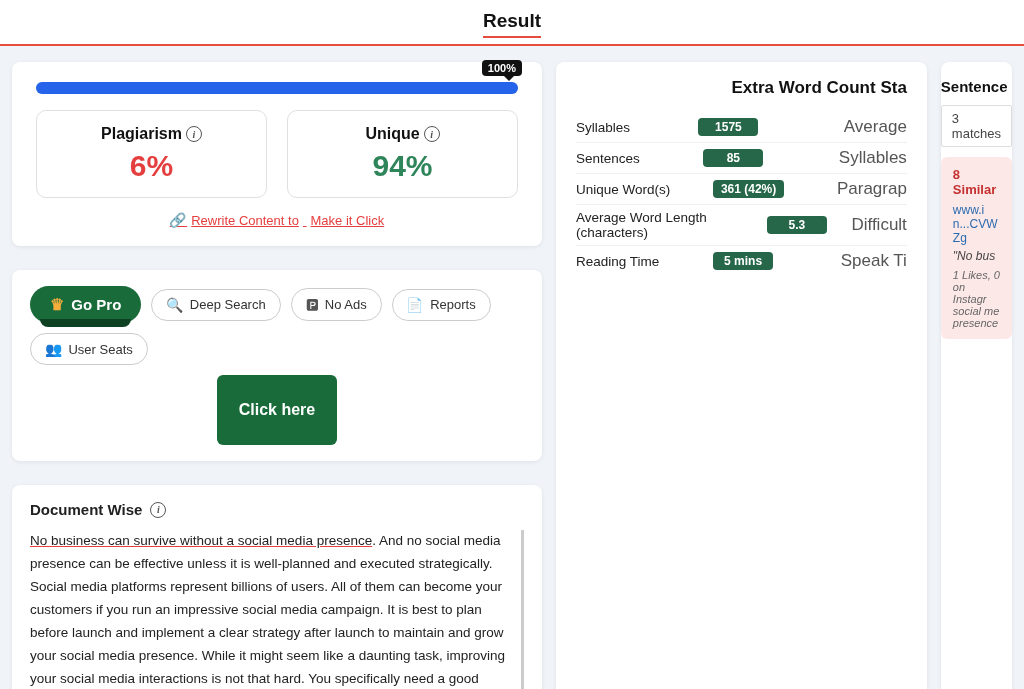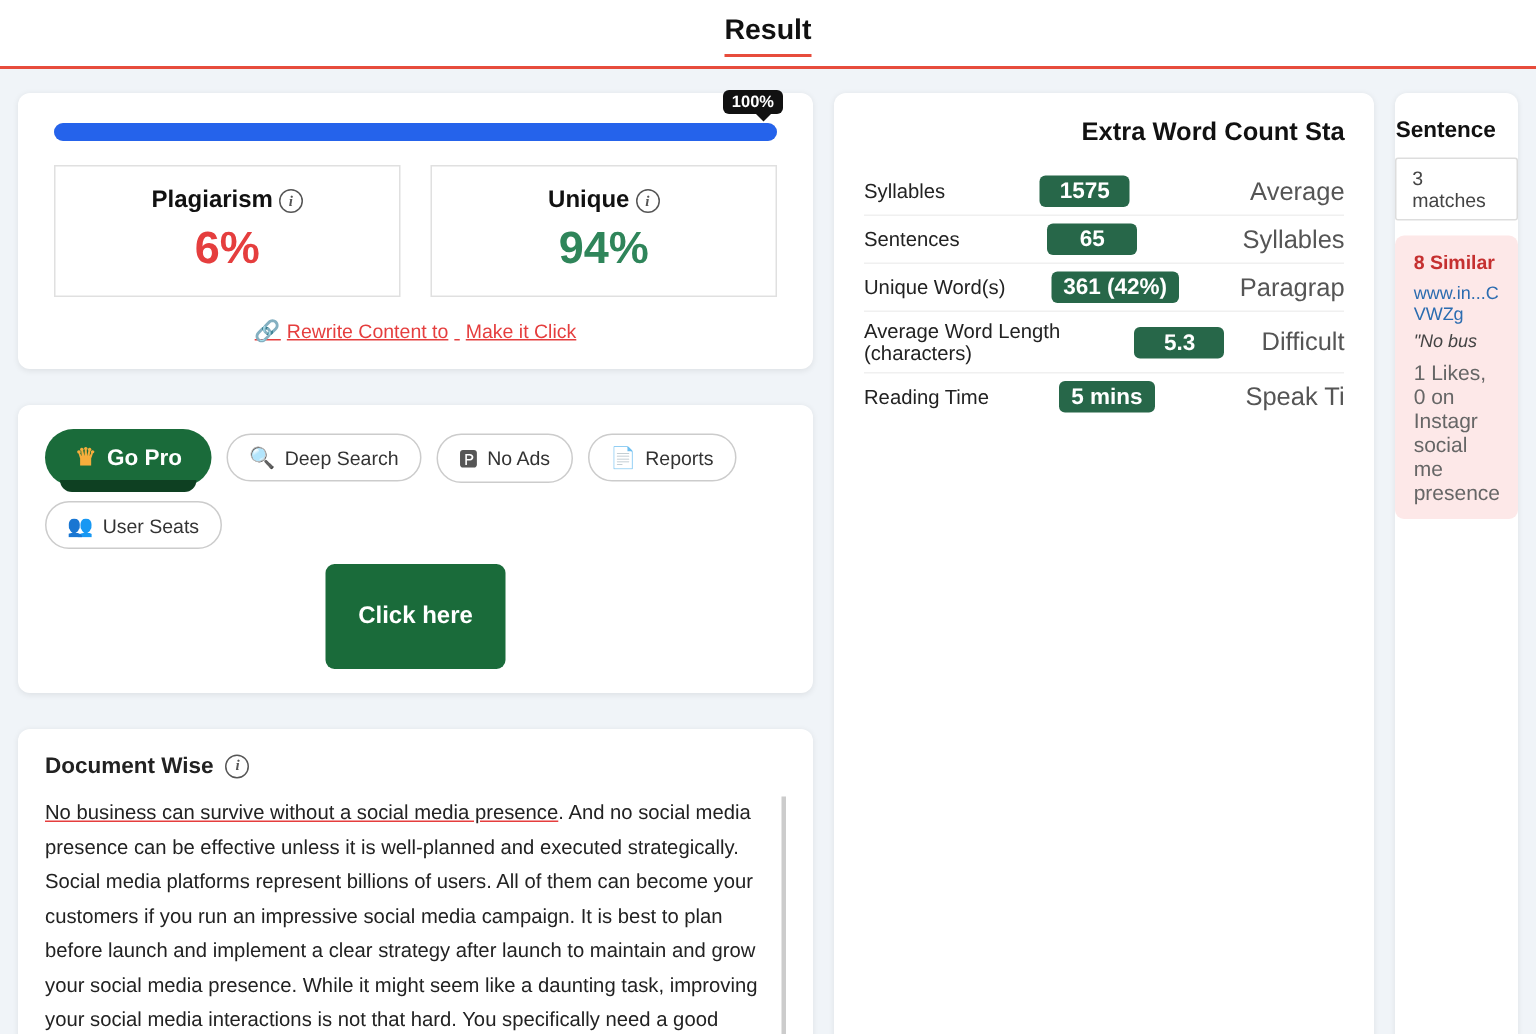--- a/index.html
+++ b/index.html
@@ -98,21 +98,21 @@
     }
 
     .score-row {
       display: flex;
       gap: 20px;
       justify-content: center;
     }
     .score-box {
       flex: 1;
       border: 1px solid #e0e0e0;
-      border-radius: 0;
+      border-radius: 10px;
       padding: 14px 4px;
       text-align: center;
     }
     .score-title {
       font-size: 16px;
       font-weight: bold;
       color: #111;
       display: flex;
       align-items: center;
       justify-content: center;
@@ -300,21 +300,21 @@
       padding: 5px 0;
       border-bottom: 1px solid #f0f0f0;
       font-size: 13.5px;
     }
     .stats-row:last-child { border-bottom: none; }
     .stat-badge-green {
       background: #276749;
       color: #fff;
       border-radius: 4px;
       padding: 2px 8px;
-      font-size: 15px;
+      font-size: 12px;
       font-weight: bold;
       min-width: 60px;
       text-align: center;
     }
     .stat-label-right {
       color: #555;
       font-size: 17px;
       min-width: 80px;
       text-align: right;
     }
@@ -359,22 +359,23 @@
       word-break: break-all;
     }
     .similar-quote {
       color: #444;
       font-size: 12px;
       font-style: italic;
       margin-top: 4px;
     }
     .similar-meta {
       color: #666;
-      font-size: 14px;
+      font-size: 11px;
       margin-top: 6px;
+      font-style: italic;
     }
 
     
     .doc-scroll {
       max-height: 200px;
       overflow-y: auto;
       border-right: 3px solid #ccc;
       padding-right: 6px;
     }
   </style>
@@ -471,21 +472,21 @@
       <div class="stats-card">
         <div class="stats-title">Extra Word Count Sta</div>
         <div>
           <div class="stats-row">
             <span>Syllables</span>
             <span class="stat-badge-green">1575</span>
             <span class="stat-label-right">Average</span>
           </div>
           <div class="stats-row">
             <span>Sentences</span>
-            <span class="stat-badge-green">65</span>
+            <span class="stat-badge-green">85</span>
             <span class="stat-label-right">Syllables</span>
           </div>
           <div class="stats-row">
             <span>Unique Word(s)</span>
             <span class="stat-badge-green">361 (42%)</span>
             <span class="stat-label-right">Paragrap</span>
           </div>
           <div class="stats-row">
             <span>Average Word Length (characters)</span>
             <span class="stat-badge-green">5.3</span>

